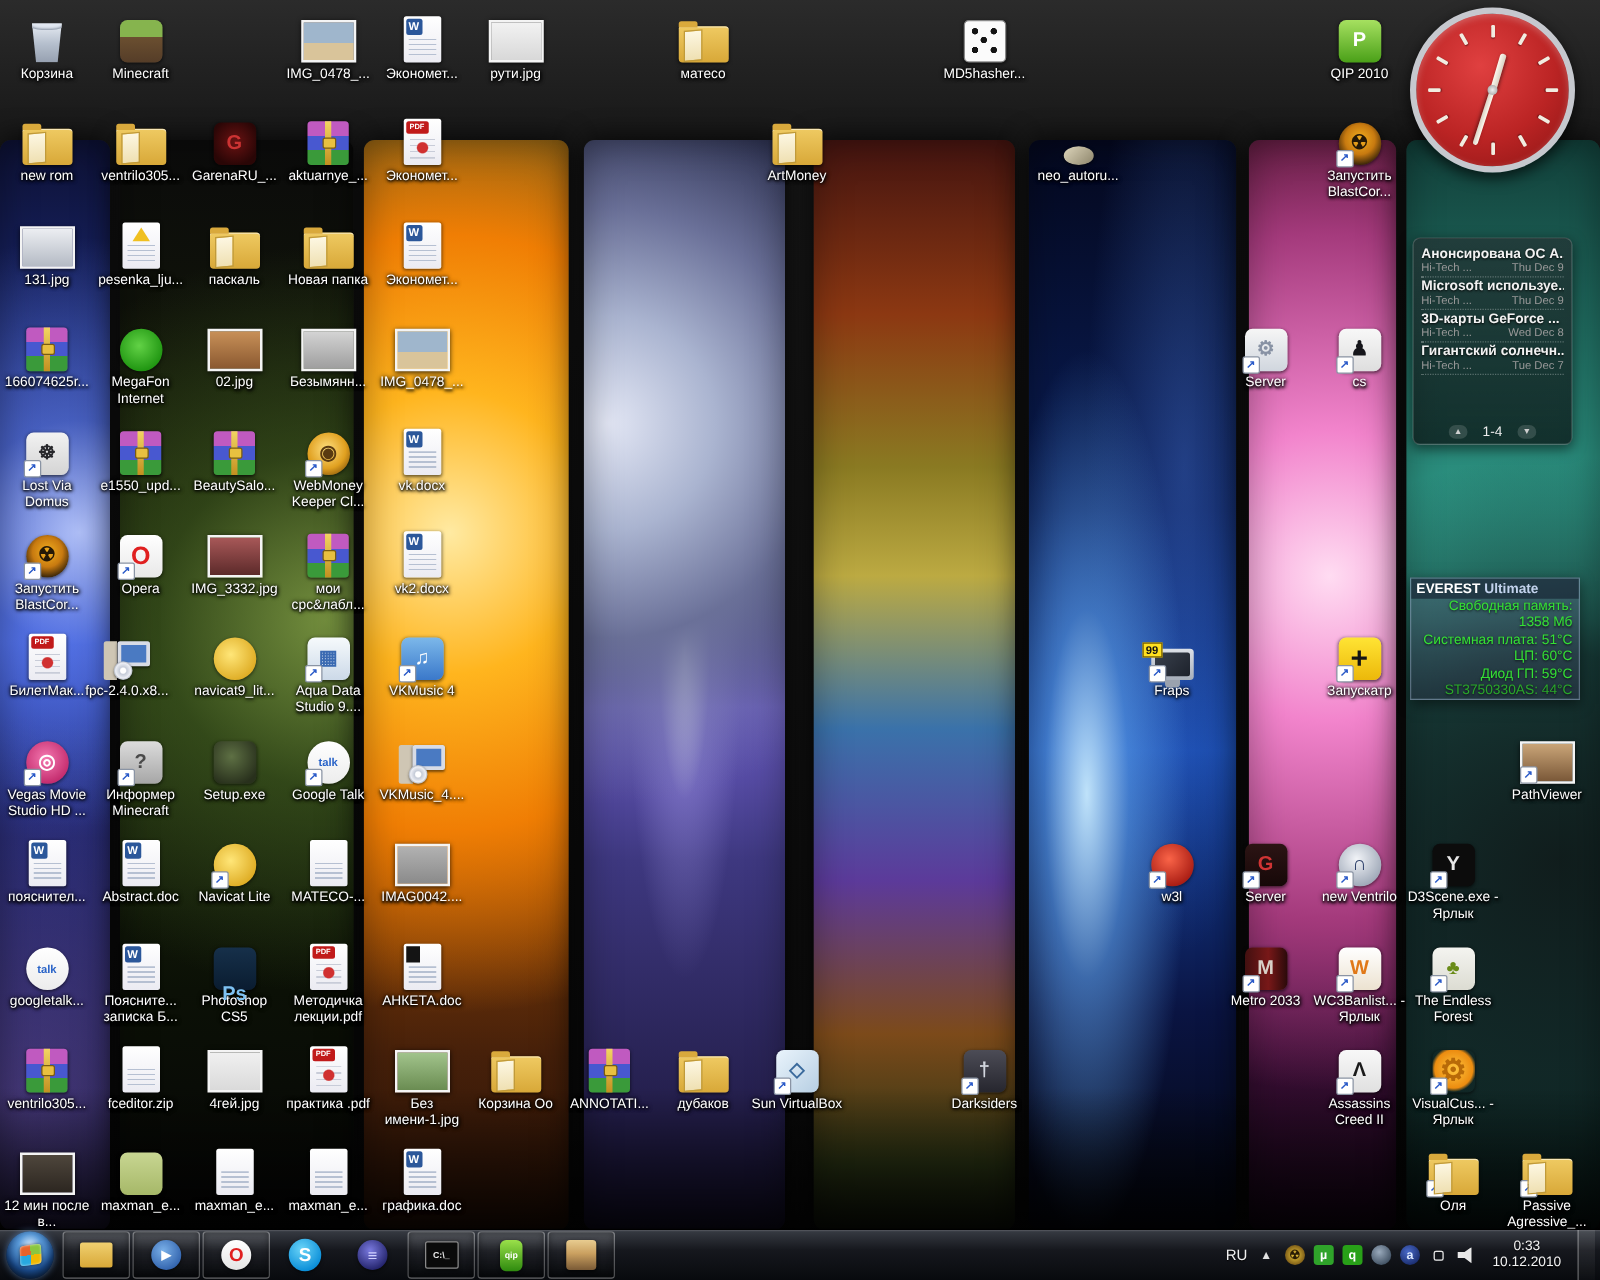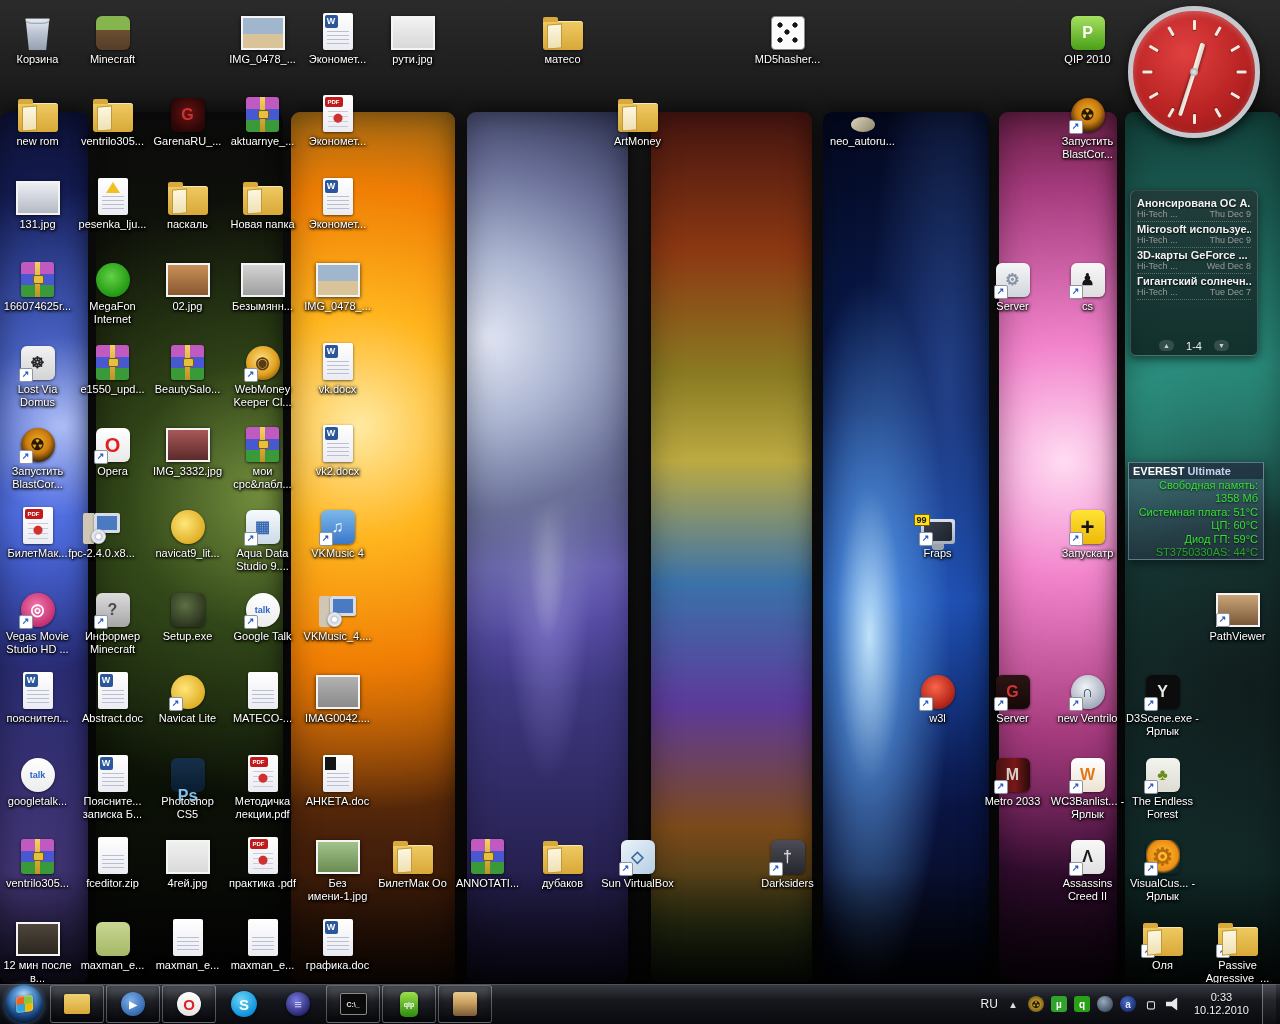--- a/index.html
+++ b/index.html
@@ -662,21 +662,21 @@
       <div class="dicon" style="left: 300px; top: 830px;">
         <div class="gwrap">
           <div class="i i-photo" style="background: linear-gradient(rgb(162, 196, 140), rgb(106, 140, 82));"></div>
         </div>
         <div class="lbl">Без имени-1.jpg</div>
       </div>
       <div class="dicon" style="left: 375px; top: 830px;">
         <div class="gwrap">
           <div class="i i-folder"></div>
         </div>
-        <div class="lbl">БилетМак Оо</div>
+        <div class="lbl">Корзина Оо</div>
       </div>
       <div class="dicon" style="left: 450px; top: 830px;">
         <div class="gwrap">
           <div class="i i-rar"></div>
         </div>
         <div class="lbl">ANNOTATI...</div>
       </div>
       <div class="dicon" style="left: 525px; top: 830px;">
         <div class="gwrap">
           <div class="i i-folder"></div>

